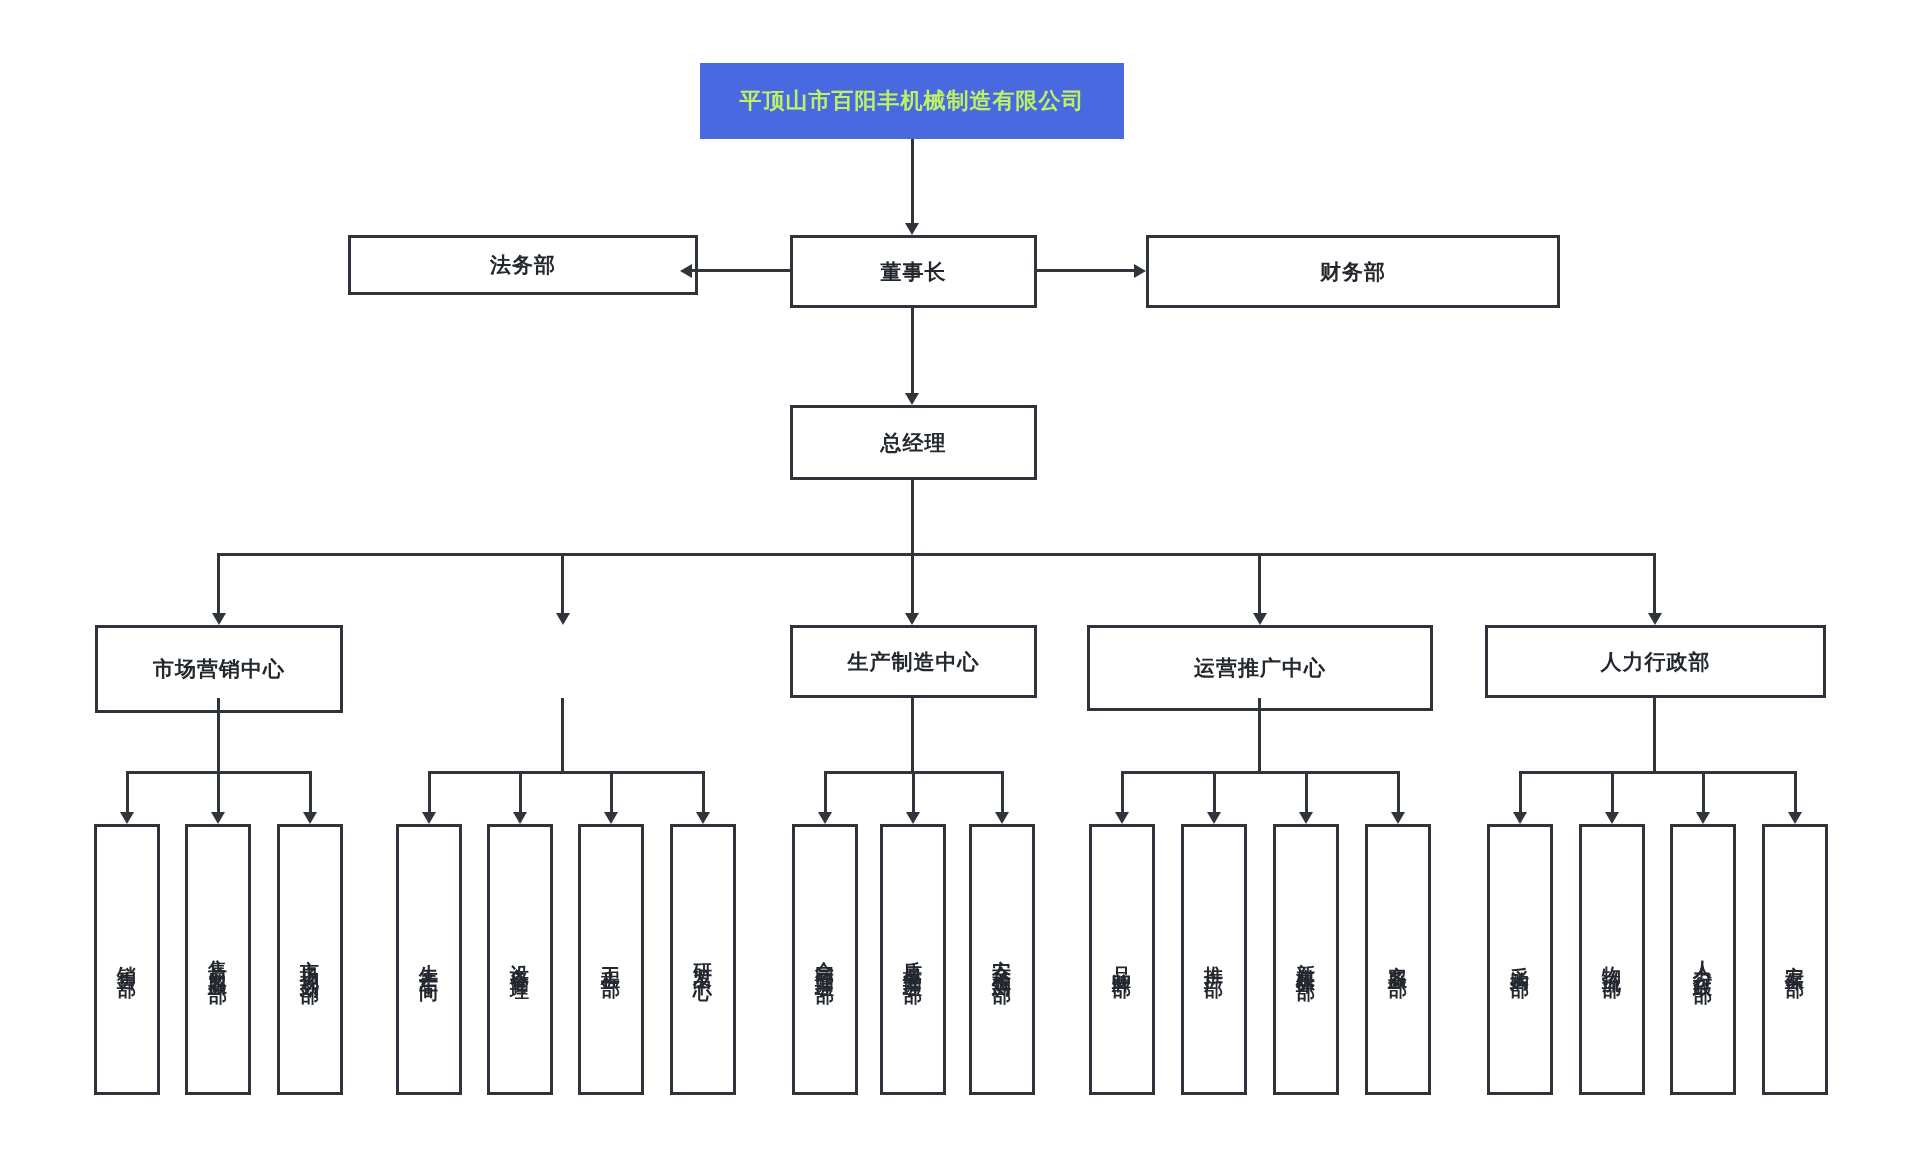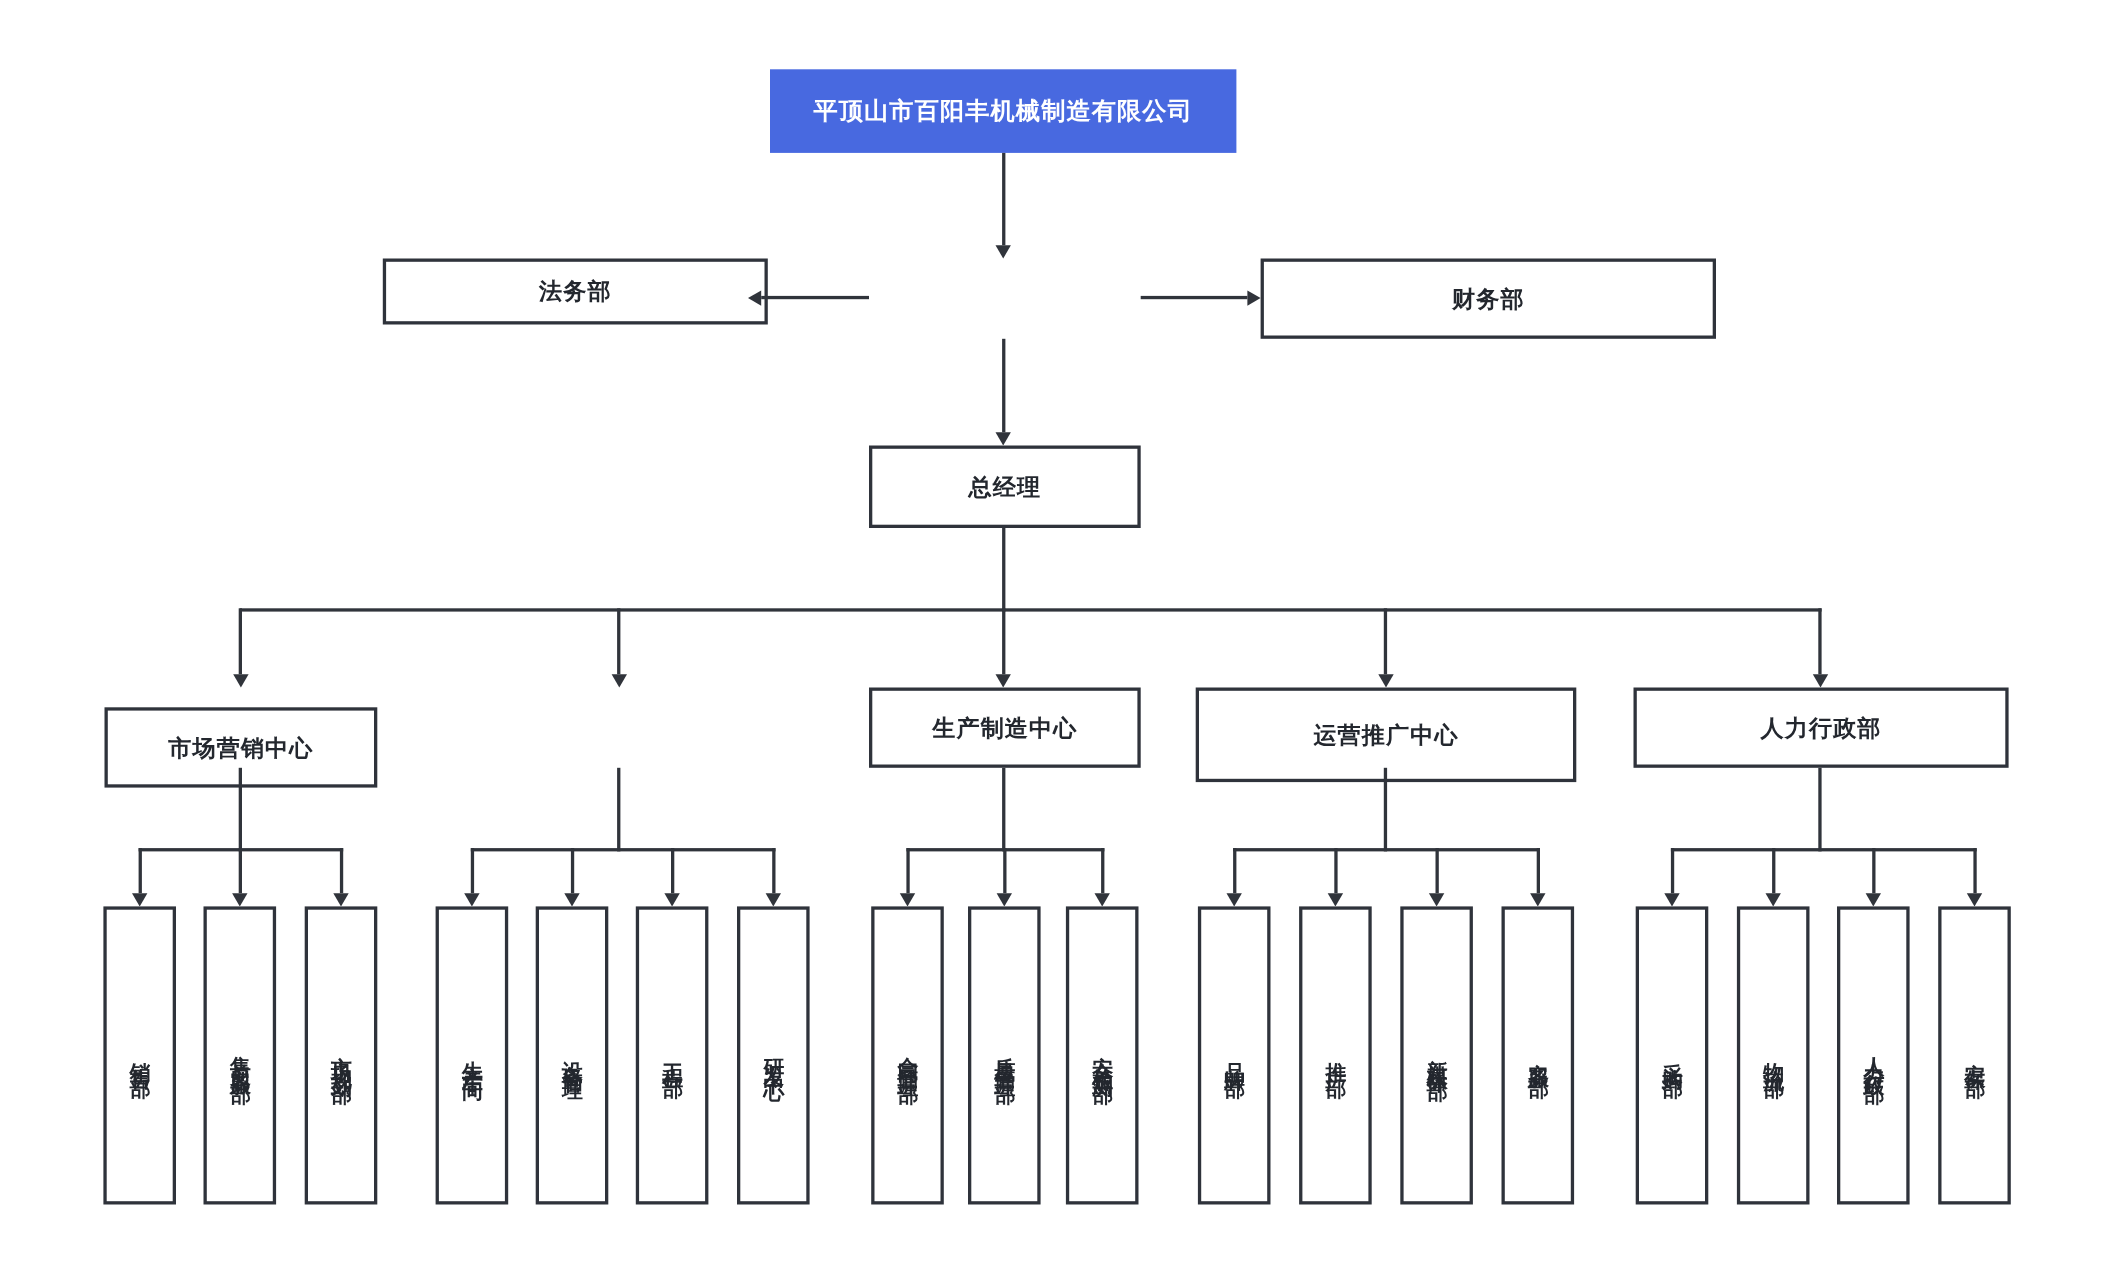--- a/index.html
+++ b/index.html
@@ -14,21 +14,21 @@
     position:relative;width:1920px;height:1164px;background:var(--page-bg);
     font-family:"Liberation Sans","DejaVu Sans",sans-serif;overflow:hidden;
   }
   .node{
     position:absolute;box-sizing:border-box;background:#fff;
     border:3px solid var(--box-border);color:var(--text-dark);
     display:flex;align-items:center;justify-content:center;
     font-weight:bold;font-size:21px;letter-spacing:1px;
   }
   .node.blue{
-    background:var(--accent-blue);border:none;color:#ffffff;font-size:22px;
+    background:var(--accent-blue);border:none;color:#bef264;font-size:22px;
   }
   .vnode{
     font-size:19px;writing-mode:vertical-rl;text-orientation:upright;
     letter-spacing:6px;line-height:1;
   }
   .hl,.vl{position:absolute;background:var(--line);}
   .hl{height:3px;}
   .vl{width:3px;}
   .ad{position:absolute;width:0;height:0;
       border-left:7px solid transparent;border-right:7px solid transparent;
@@ -44,20 +44,21 @@
 <body>
 
 <div class="canvas">
 
   <div class="node blue" style="left:700px;top:63px;width:424px;height:76px">平顶山市百阳丰机械制造有限公司</div>
 
   <div class="vl" style="left:911px;top:139px;height:84px"></div>
   <div class="ad" style="left:905px;top:223px"></div>
 
   <div class="node" style="left:348px;top:235px;width:350px;height:60px">法务部</div>
+  <div class="node" style="left:790px;top:235px;width:247px;height:73px">董事长</div>
   <div class="node" style="left:1146px;top:235px;width:414px;height:73px">财务部</div>
 
   <div class="al" style="left:680px;top:264px"></div>
   <div class="hl" style="left:692px;top:269px;width:98px"></div>
   <div class="hl" style="left:1037px;top:269px;width:97px"></div>
   <div class="ar" style="left:1134px;top:264px"></div>
 
   <div class="vl" style="left:911px;top:308px;height:85px"></div>
   <div class="ad" style="left:905px;top:393px"></div>
 
@@ -70,21 +71,21 @@
   <div class="ad" style="left:212px;top:613px"></div>
   <div class="vl" style="left:561px;top:553px;height:60px"></div>
   <div class="ad" style="left:556px;top:613px"></div>
   <div class="vl" style="left:911px;top:553px;height:60px"></div>
   <div class="ad" style="left:905px;top:613px"></div>
   <div class="vl" style="left:1258px;top:553px;height:60px"></div>
   <div class="ad" style="left:1253px;top:613px"></div>
   <div class="vl" style="left:1653px;top:553px;height:60px"></div>
   <div class="ad" style="left:1648px;top:613px"></div>
 
-  <div class="node" style="left:95px;top:643px;width:248px;height:73px">市场营销中心</div>
+  <div class="node" style="left:95px;top:625px;width:248px;height:88px">市场营销中心</div>
   <div class="node" style="left:790px;top:625px;width:247px;height:73px">生产制造中心</div>
   <div class="node" style="left:1087px;top:625px;width:346px;height:86px">运营推广中心</div>
   <div class="node" style="left:1485px;top:625px;width:341px;height:73px">人力行政部</div>
 
   <div class="vl" style="left:217px;top:698px;height:76px"></div>
   <div class="vl" style="left:561px;top:698px;height:76px"></div>
   <div class="vl" style="left:911px;top:698px;height:76px"></div>
   <div class="vl" style="left:1258px;top:698px;height:76px"></div>
   <div class="vl" style="left:1653px;top:698px;height:76px"></div>
 

